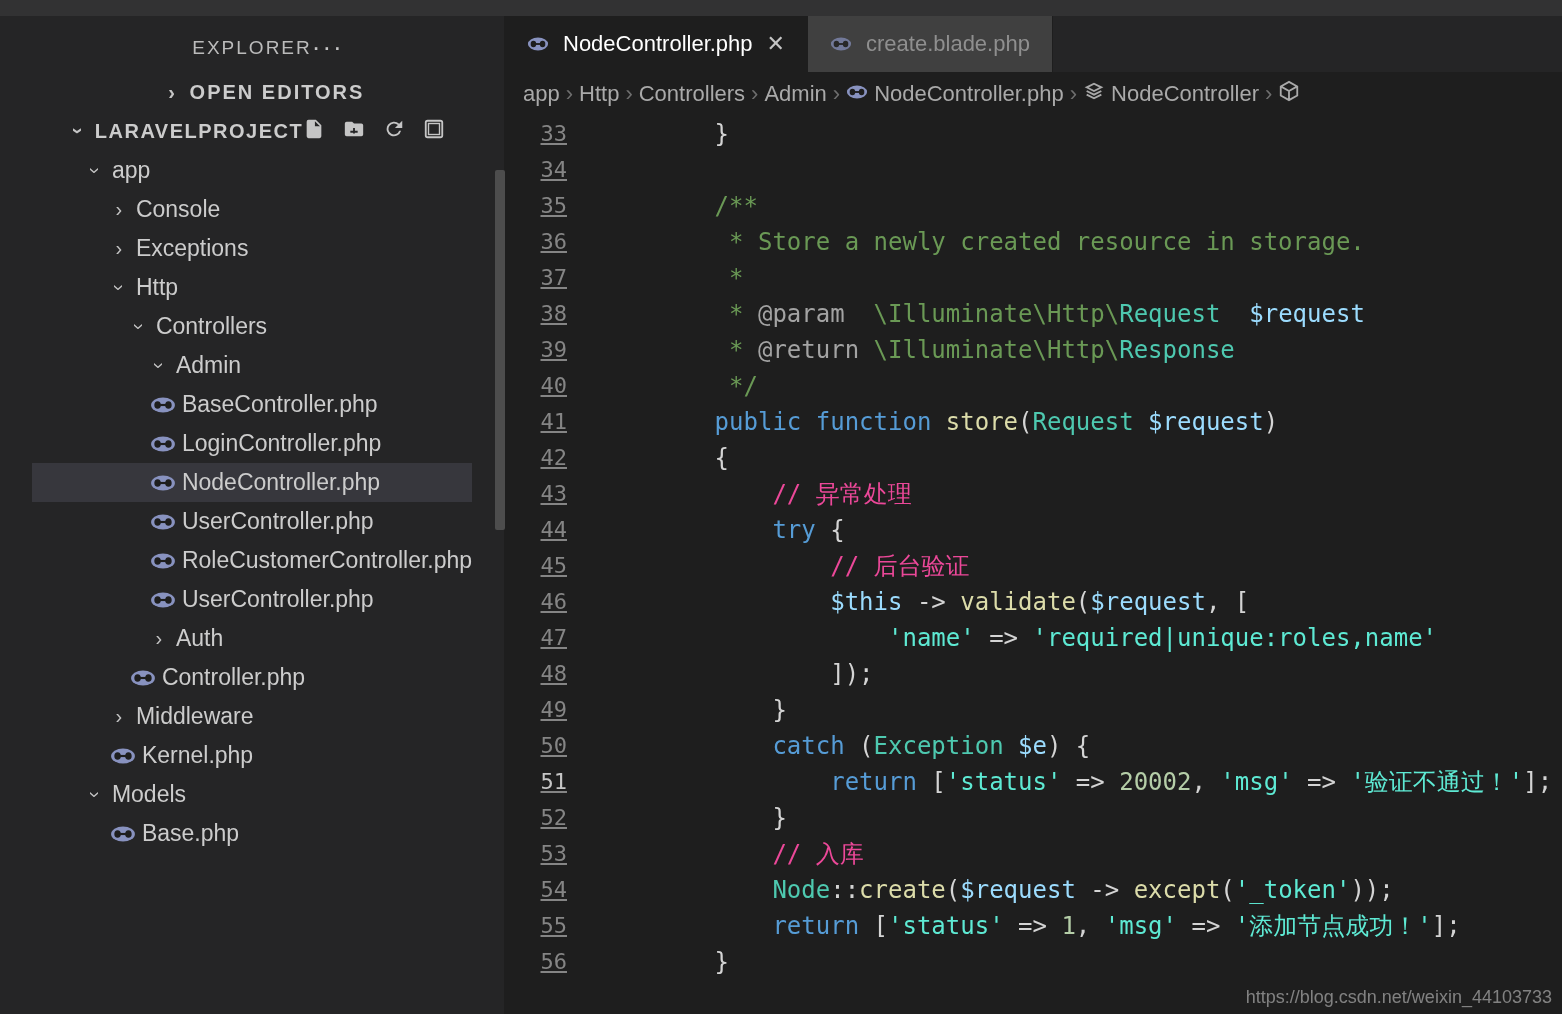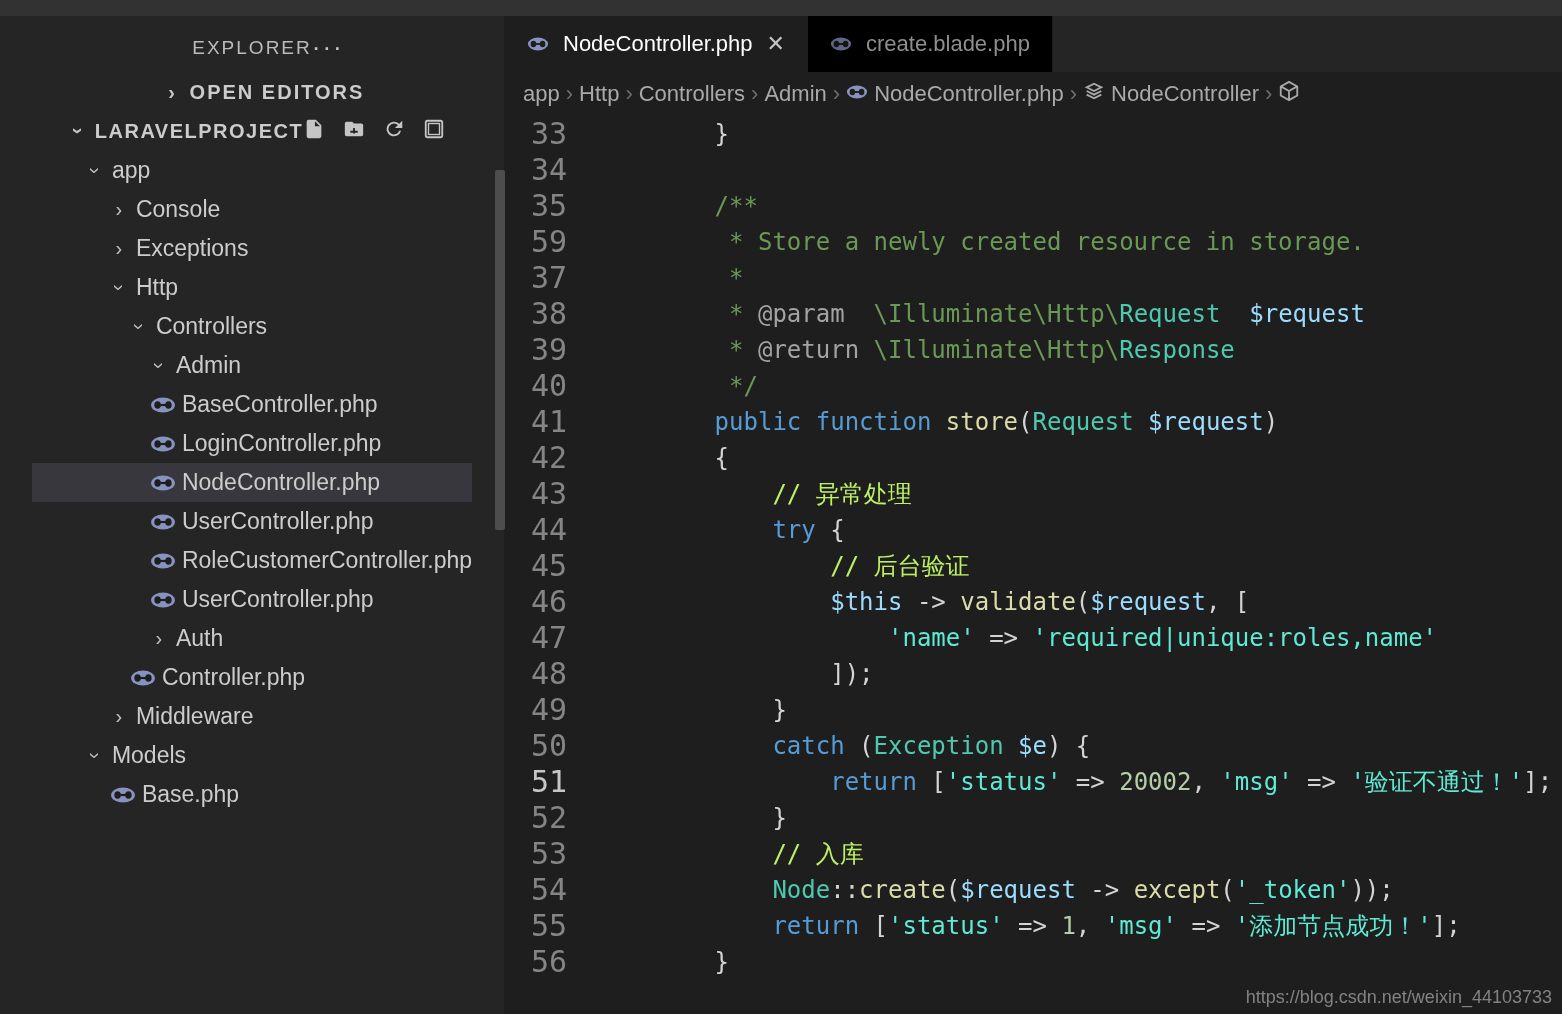--- a/index.html
+++ b/index.html
@@ -106,21 +106,21 @@
   background: #252526;
   height: 56px;
   align-items: stretch;
   font-size: 22px;
 }
 .tab {
   display: flex;
   align-items: center;
   padding: 0 22px;
   color: #8f8f8f;
-  background: #000000;
+  background: #404040;
   border-right: 1px solid #1e1e1e;
   gap: 8px;
 }
 .tab.active {
   background: #1e1e1e;
   color: #ffffff;
 }
 .tab .close { margin-left:6px; color:#c5c5c5; }
 .tab svg { width:22px; height:18px; }
 
@@ -143,34 +143,35 @@
   font-family: Menlo, Consolas, monospace;
   font-size: 24px;
   line-height: 36px;
   overflow: hidden;
 }
 .gutter {
   width: 92px;
   text-align: right;
   color: #858585;
   padding-right: 30px;
-  font-size: 30px;
+  font-size: 22px;
   user-select: none;
+  text-decoration: underline;
 }
 .gutter .ln { height: 36px; }
 .gutter .ln.current { color: #c6c6c6; }
 .code {
   flex: 1;
   color: #d4d4d4;
   white-space: pre;
   position: relative;
 }
 .code-line { height: 36px; padding-left: 2px; }
 
-.c-comment { color: #bef264; text-align: right; }
+.c-comment { color: #ec4899; text-align: right; }
 .c-key { color: #569cd6; }
 .c-func { color: #dcdcaa; }
 .c-class { color: #4ec9b0; }
 .c-var { color: #9cdcfe; }
 .c-str { color: #5eead4; }
 .c-num { color: #b5cea8; }
 .c-doc { color: #6a9955; }
 .c-tag { color: #a3a3a3; }
 .watermark {
   position: absolute;
@@ -330,20 +331,28 @@
             <svg>
               <use href="#php-ele"></use>
             </svg>
           </span>
           <span>Controller.php</span>
         </div>
       <div class="tree-item indent-1">
           <span class="chev">›</span>
           <span>Middleware</span>
         </div>
+      <div class="tree-item indent-1" style="padding-left:78px">
+          <span class="php-icon">
+            <svg>
+              <use href="#php-ele"></use>
+            </svg>
+          </span>
+          <span>Kernel.php</span>
+        </div>
       <div class="tree-item indent-0">
           <span class="chev" style="transform:rotate(90deg)">›</span>
           <span>Models</span>
         </div>
       <div class="tree-item indent-1" style="padding-left:78px">
           <span class="php-icon">
             <svg>
               <use href="#php-ele"></use>
             </svg>
           </span>
@@ -396,21 +405,21 @@
       <span class="bc-cube"><svg>
             <use href="#cube"></use>
           </svg></span>
     </div>
 
     <div class="code-container">
       <div class="gutter" id="gutter">
           <div class="ln">33</div>
           <div class="ln">34</div>
           <div class="ln">35</div>
-          <div class="ln">59</div>
+          <div class="ln">36</div>
           <div class="ln">37</div>
           <div class="ln">38</div>
           <div class="ln">39</div>
           <div class="ln">40</div>
           <div class="ln">41</div>
           <div class="ln">42</div>
           <div class="ln">43</div>
           <div class="ln">44</div>
           <div class="ln">45</div>
           <div class="ln">46</div>

